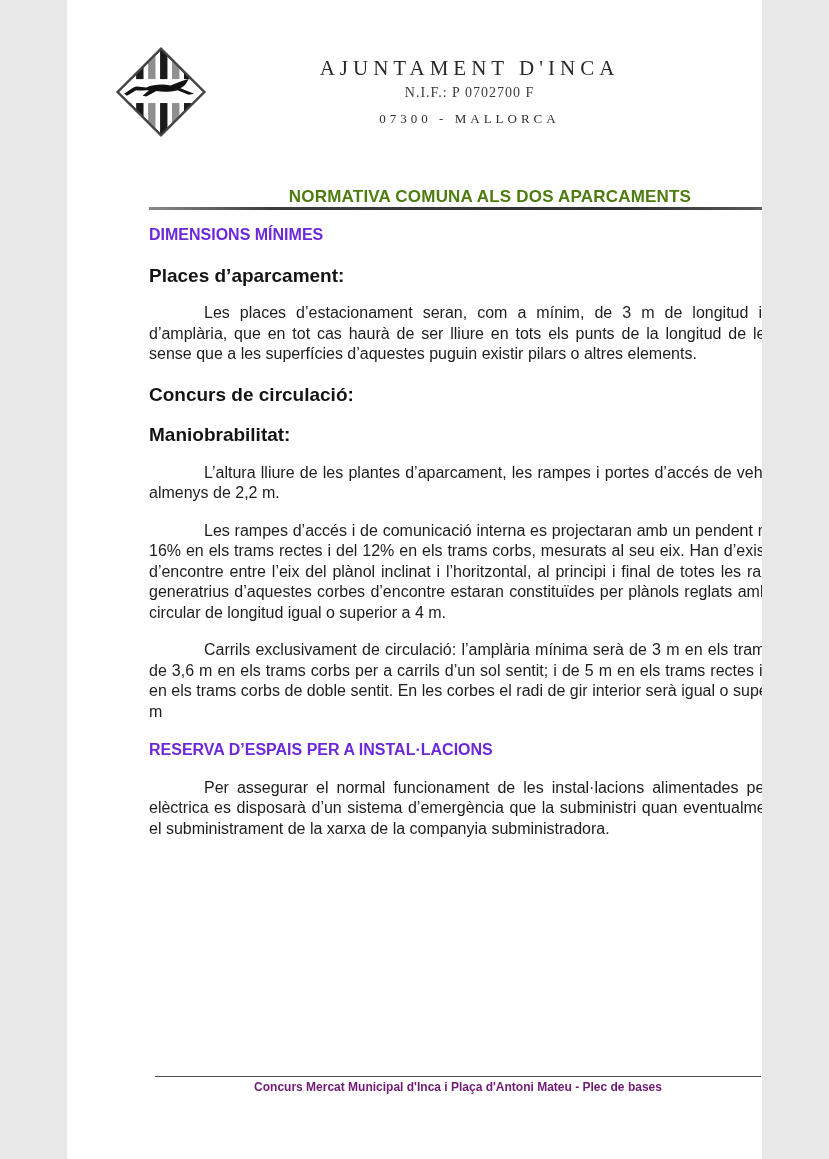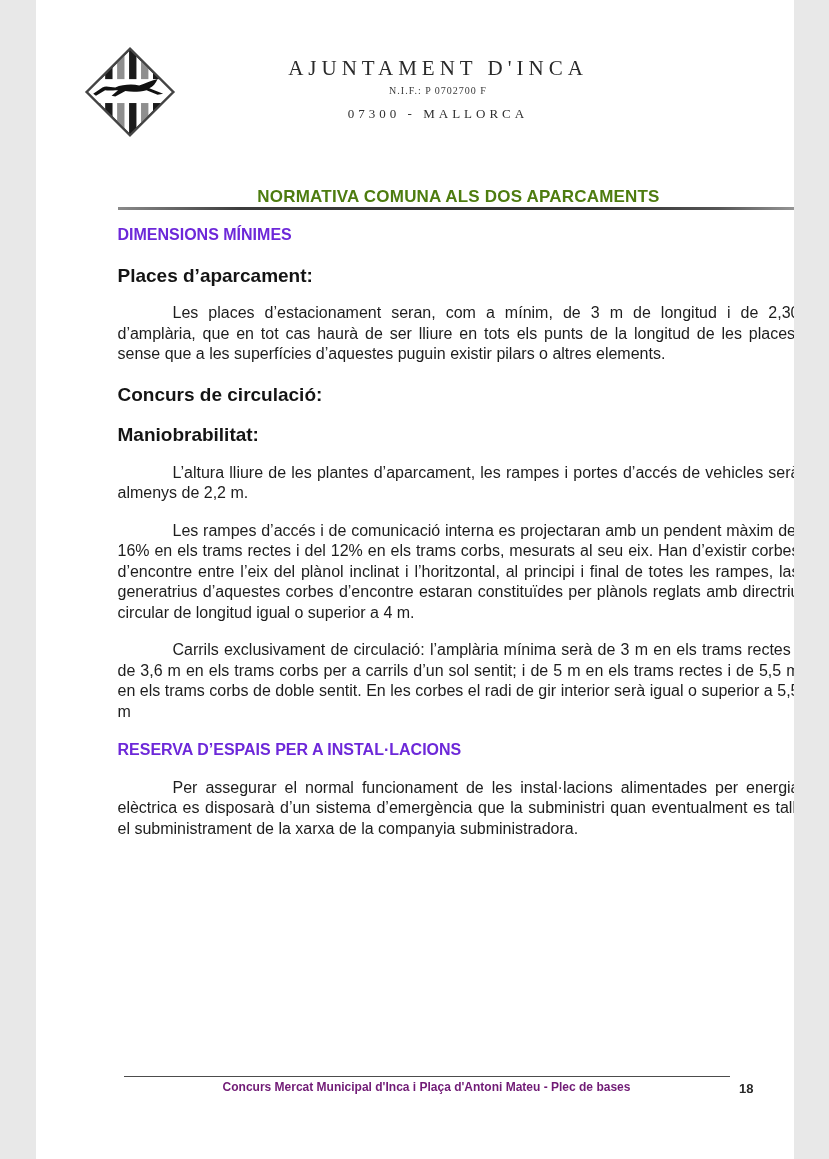--- a/index.html
+++ b/index.html
@@ -2,21 +2,21 @@
 <html><head>
 <meta charset="utf-8">
 <style>
   html, body {
     margin: 0;
     padding: 0;
     background: #e8e8e8;
   }
   .page {
     position: relative;
-    width: 758px;
+    width: 695px;
     height: 1159px;
     background: #ffffff;
     font-family: "Liberation Sans", sans-serif;
     color: #1b1b1b;
     overflow: hidden;
     margin: 0 auto;
   }
 
   
   .logo {
@@ -35,21 +35,21 @@
     font-family: "Liberation Serif", serif;
   }
   .org-name {
     font-size: 21px;
     letter-spacing: 5px;
     color: #2a2a2a;
     white-space: nowrap;
   }
   .org-nif {
     margin-top: 4px;
-    font-size: 10px;
+    font-size: 14px;
     letter-spacing: 1px;
     color: #3a3a3a;
     white-space: nowrap;
   }
   .org-location {
     margin-top: 10px;
     font-size: 13px;
     letter-spacing: 4px;
     color: #2e2e2e;
     white-space: nowrap;

